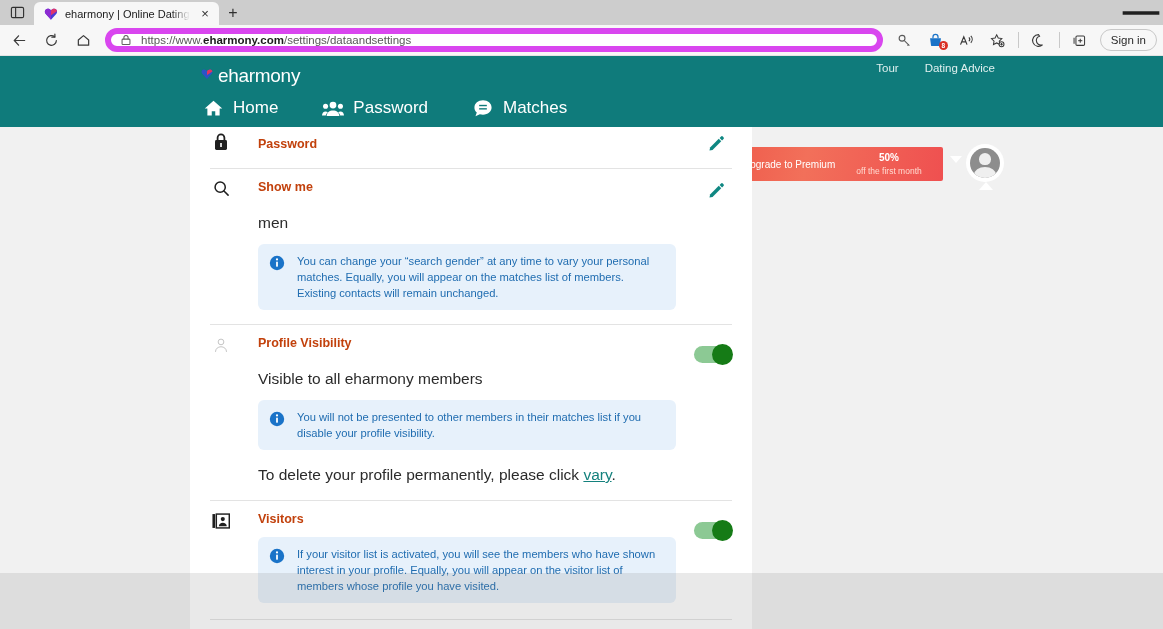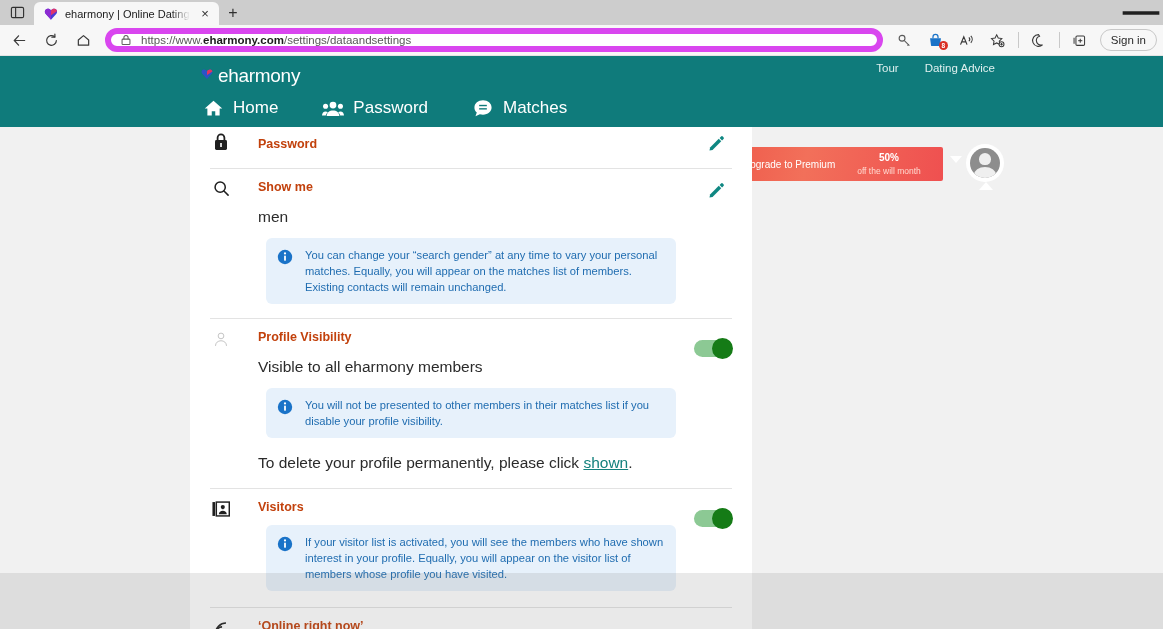--- a/index.html
+++ b/index.html
@@ -223,30 +223,29 @@
     width: 22px; height: 20px;
     display: flex; align-items: flex-start; justify-content: center;
   }
   .row-body { padding-left: 48px; padding-right: 56px; }
   .row-title {
     font-size: 12.5px; font-weight: bold; color: #c2410c;
     line-height: 16px;
   }
   .row-value {
     font-size: 15.5px; color: #2b2b2b;
-    line-height: 22px; margin-top: 11px;
+    line-height: 22px; margin-top: 17px;
   }
   .info-box {
     background: #e7f1fb;
     border-radius: 6px;
     display: flex;
     gap: 12px;
     padding: 9px 12px 9px 11px;
     margin-top: 10px;
-    margin-left: 8px;
   }
   .info-ico { flex: 0 0 16px; padding-top: 2px; }
   .info-text {
     font-size: 11.2px; line-height: 16px;
     color: #1f6cb0;
   }
   .delete-line {
     font-size: 15.5px; color: #2b2b2b;
     margin-top: 14px; line-height: 22px;
   }
@@ -443,21 +442,21 @@
         </span>
         <span>Matches</span>
       </div>
     </div>
   </div>
 
   <div class="upgrade-banner">
     <div class="upg-left">Upgrade to Premium</div>
     <div class="upg-right">
       <div class="upg-pct">50%</div>
-      <div class="upg-sub">off the will month</div>
+      <div class="upg-sub">off the first month</div>
     </div>
   </div>
 
   <div class="hdr-caret"></div>
   <div class="avatar">
     <div class="avatar-inner"></div>
   </div>
   <div class="avatar-arrow"></div>
 
   <div class="content-card">
@@ -523,21 +522,21 @@
         <div class="info-box">
           <span class="info-ico">
             <svg width="16" height="16" viewBox="0 0 16 16">
               <circle cx="8" cy="8" r="7.2" fill="#1a73c8"></circle>
               <rect x="7.1" y="6.6" width="1.8" height="5.2" rx="0.9" fill="#ffffff"></rect>
               <circle cx="8" cy="4.4" r="1.1" fill="#ffffff"></circle>
             </svg>
           </span>
           <div class="info-text">You will not be presented to other members in their matches list if you disable your profile visibility.</div>
         </div>
-        <div class="delete-line"><span>To delete your profile permanently, please click </span><a href="#">shown</a><span>.</span></div>
+        <div class="delete-line"><span>To delete your profile permanently, please click </span><a href="#">vary</a><span>.</span></div>
       </div>
       <span class="toggle" style="top:21px">
         <span class="knob"></span>
       </span>
     </div>
 
     <div class="setting-row" style="padding-top:10px;padding-bottom:16px">
       <span class="row-ico" style="top:12px">
         <svg width="18" height="16" viewBox="0 0 20 17">
           <rect x="0.5" y="0.8" width="3" height="15.4" fill="#1f1f1f"></rect>

